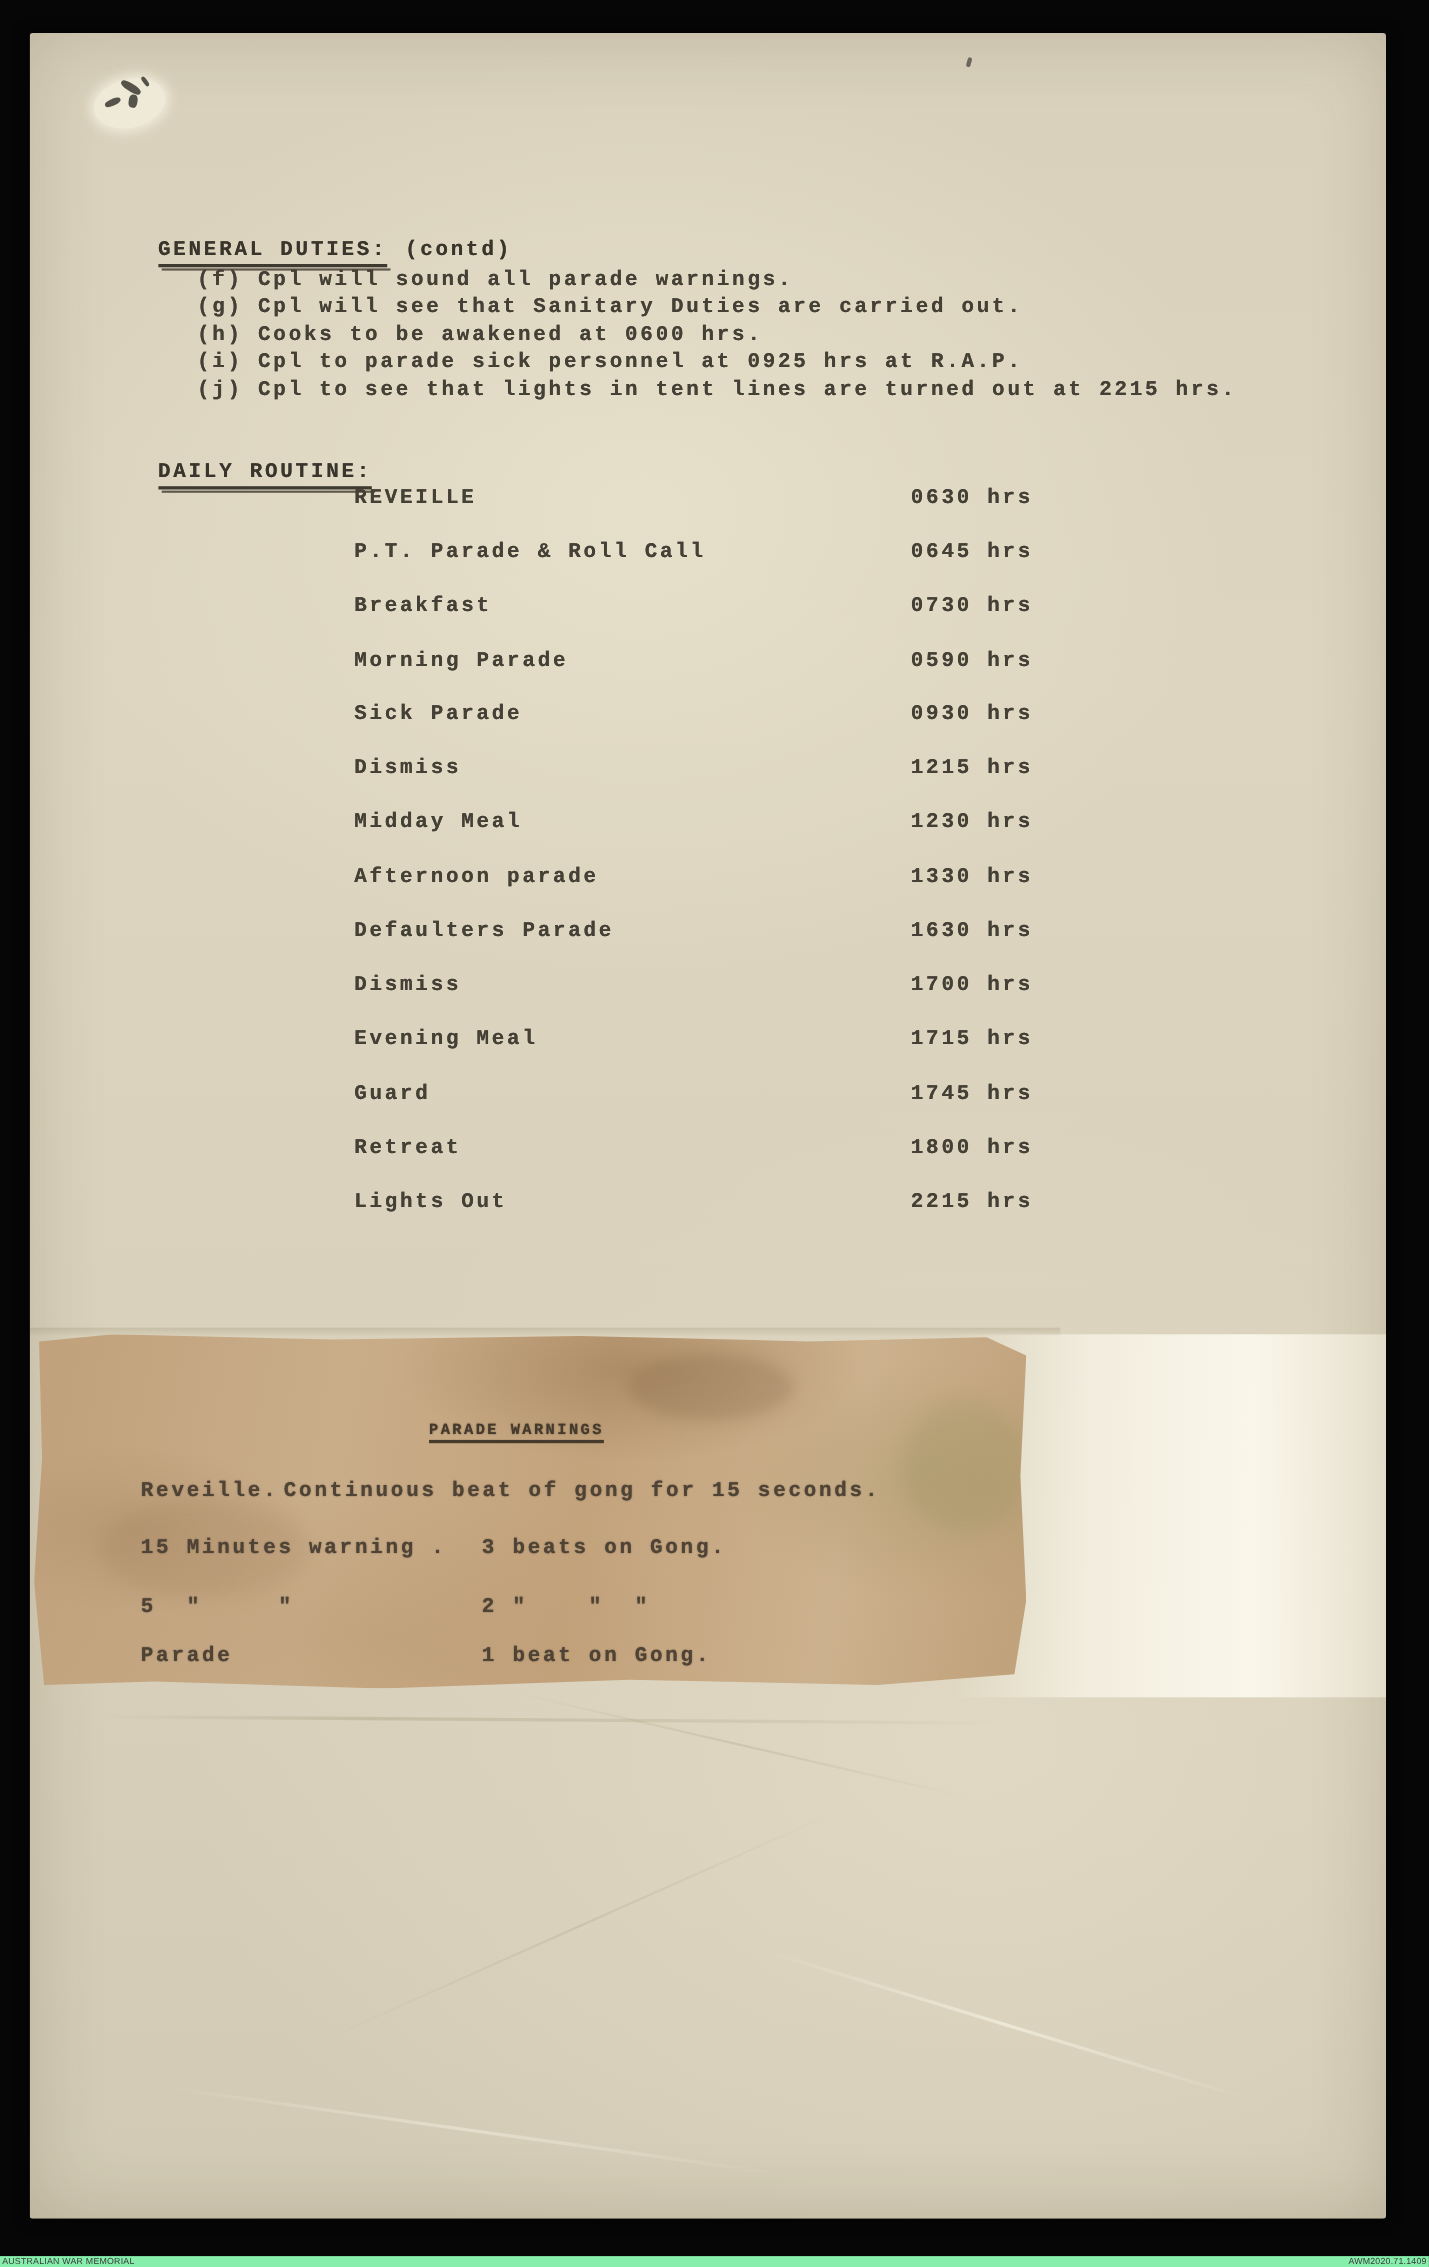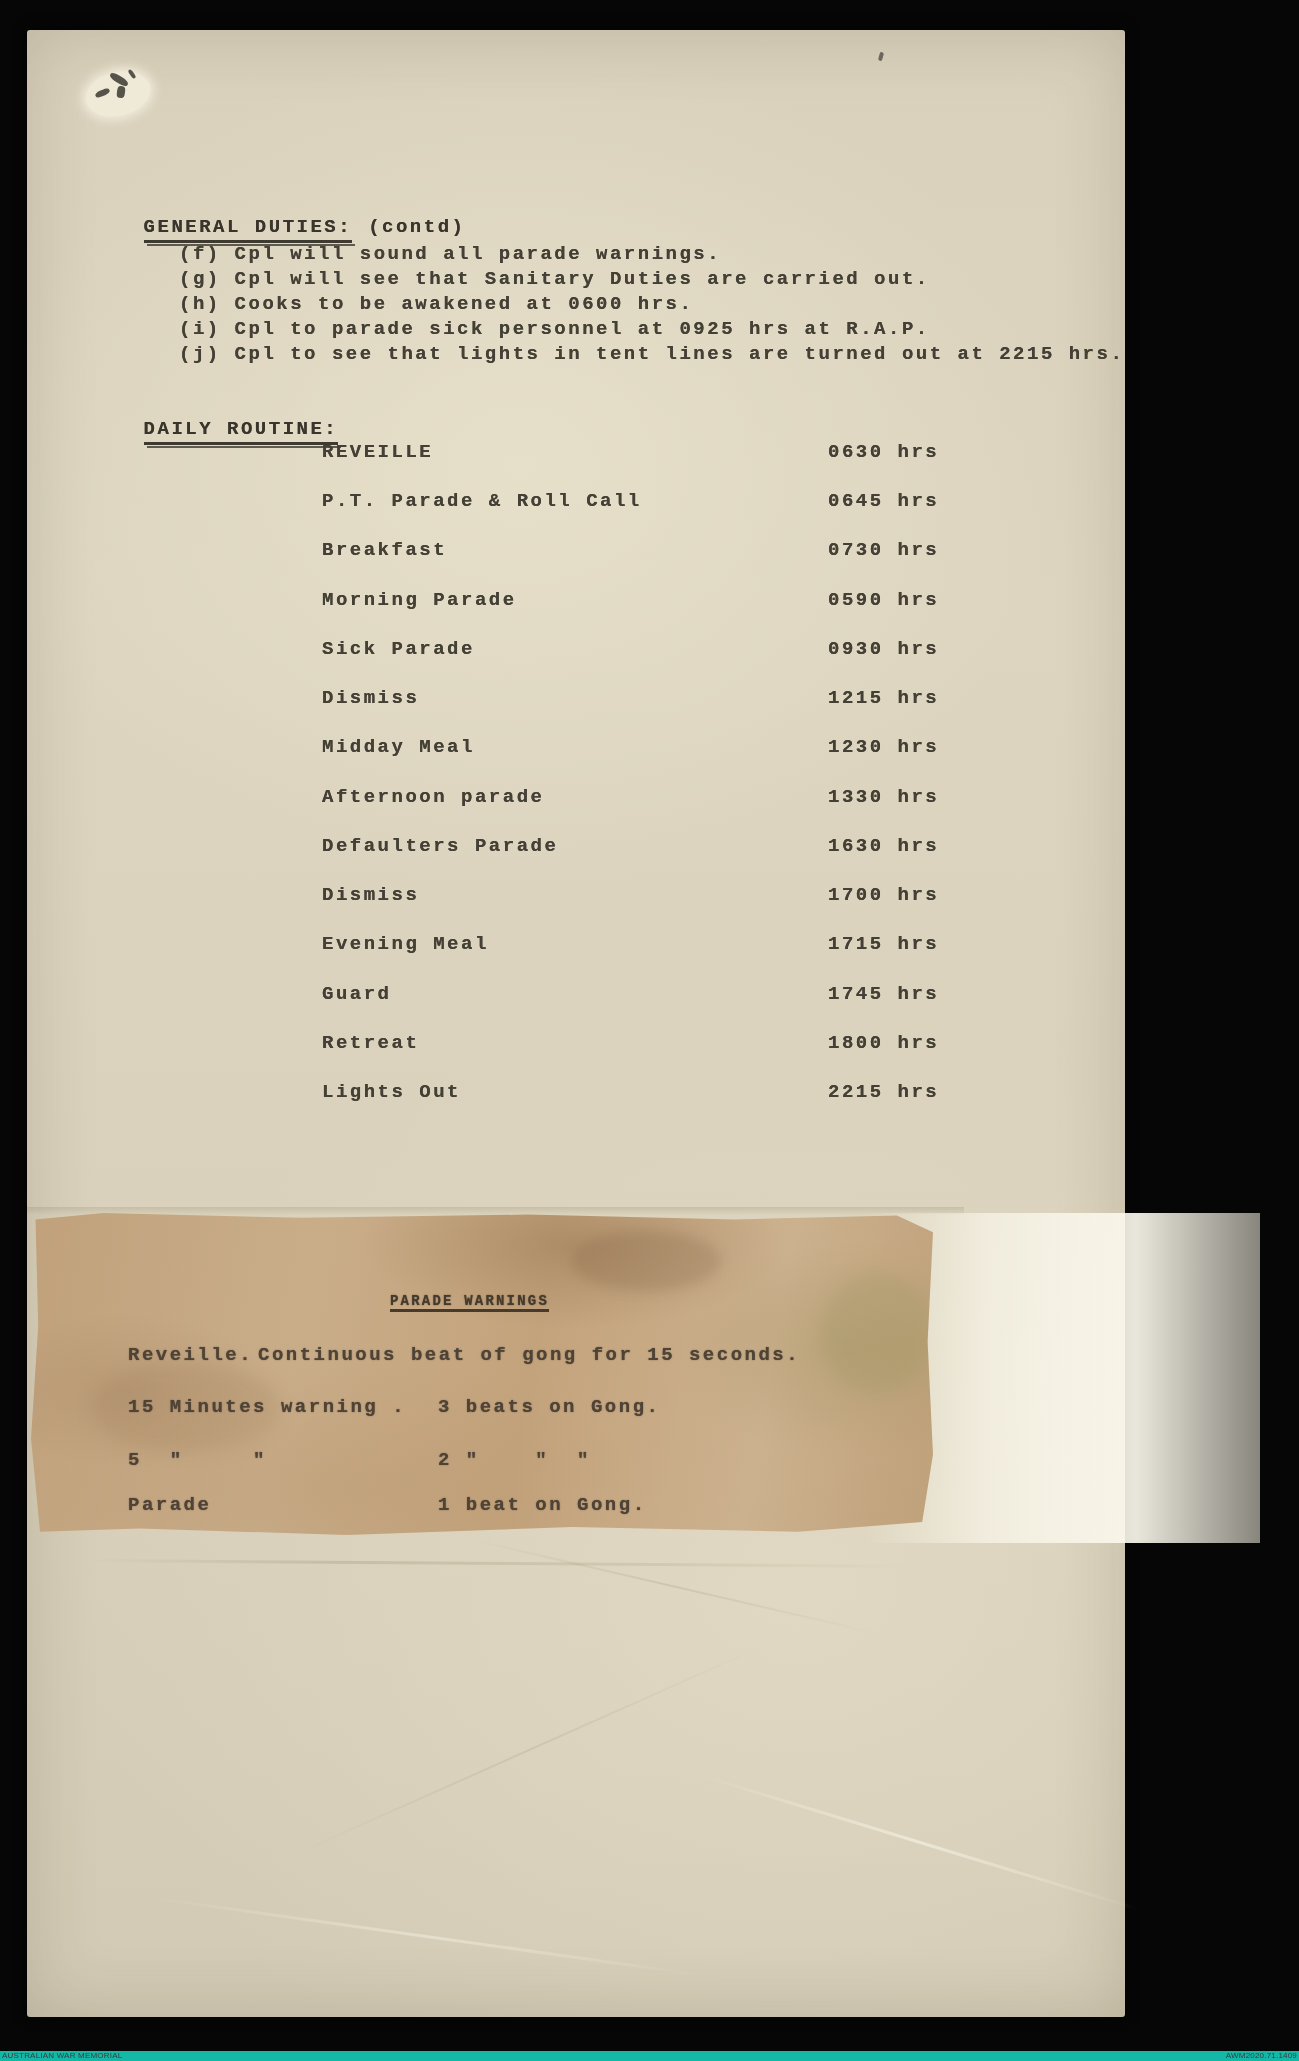--- a/index.html
+++ b/index.html
@@ -3,21 +3,21 @@
 <meta charset="utf-8">
 <style>
   html,body{margin:0;padding:0;}
   body{
     width:1299px;height:2061px;position:relative;overflow:hidden;
     background:#060606;
     font-family:"Liberation Mono","DejaVu Sans Mono",monospace;
   }
   
   .page{
-    position:absolute;left:27px;top:30px;width:1098px;height:1987px;
+    position:absolute;left:27px;top:30px;width:1233px;height:1987px;
     background:
       radial-gradient(900px 700px at 45% 22%, #e6dfca 0%, rgba(230,223,202,0) 60%),
       radial-gradient(1100px 900px at 70% 78%, #e0d8c2 0%, rgba(224,216,194,0) 65%),
       linear-gradient(180deg,#d9d1bc 0%,#ddd5bf 30%,#d8d0ba 70%,#d2cab4 100%);
     box-shadow: inset 0 0 70px rgba(70,58,34,.18), 0 0 14px rgba(0,0,0,.6);
     border-radius:3px;
   }
   .t{white-space:pre;color:#444036;text-shadow:0 0 .6px rgba(62,57,46,.85);}
   .type{font-size:19px;letter-spacing:2.5px;font-weight:bold;line-height:19px;}
   .heading{position:absolute;font-size:19px;letter-spacing:2.5px;font-weight:bold;color:#39352c;}
@@ -78,21 +78,21 @@
       background:#efe9d8;box-shadow:0 0 10px 4px #efe9d8;transform:rotate(-14deg);}
   .smudge .m{position:absolute;background:#34322c;opacity:.82;border-radius:40%;}
   .m1{left:30px;top:14px;width:20px;height:7px;transform:rotate(32deg);}
   .m2{left:16px;top:28px;width:15px;height:6px;transform:rotate(-24deg);}
   .m3{left:38px;top:24px;width:8px;height:12px;transform:rotate(8deg);}
   .m4{left:48px;top:10px;width:10px;height:4px;transform:rotate(55deg);opacity:.6;}
   .tick-mark{position:absolute;left:852px;top:22px;width:4px;height:9px;background:#6b675c;
       border-radius:2px;transform:rotate(16deg);}
   
   .caption{
-    position:absolute;left:0;bottom:0;width:1299px;height:10px;background:#14b8a6;
+    position:absolute;left:0;bottom:0;width:1299px;height:10px;background:#86efac;
     font-family:"Liberation Sans","DejaVu Sans",sans-serif;font-size:8px;line-height:10px;color:#3a3a3a;
     display:flex;justify-content:space-between;padding:0 2px;box-sizing:border-box;
     letter-spacing:.2px;
   }
 </style>
 </head>
 <body>
 
 <div class="page">
 

